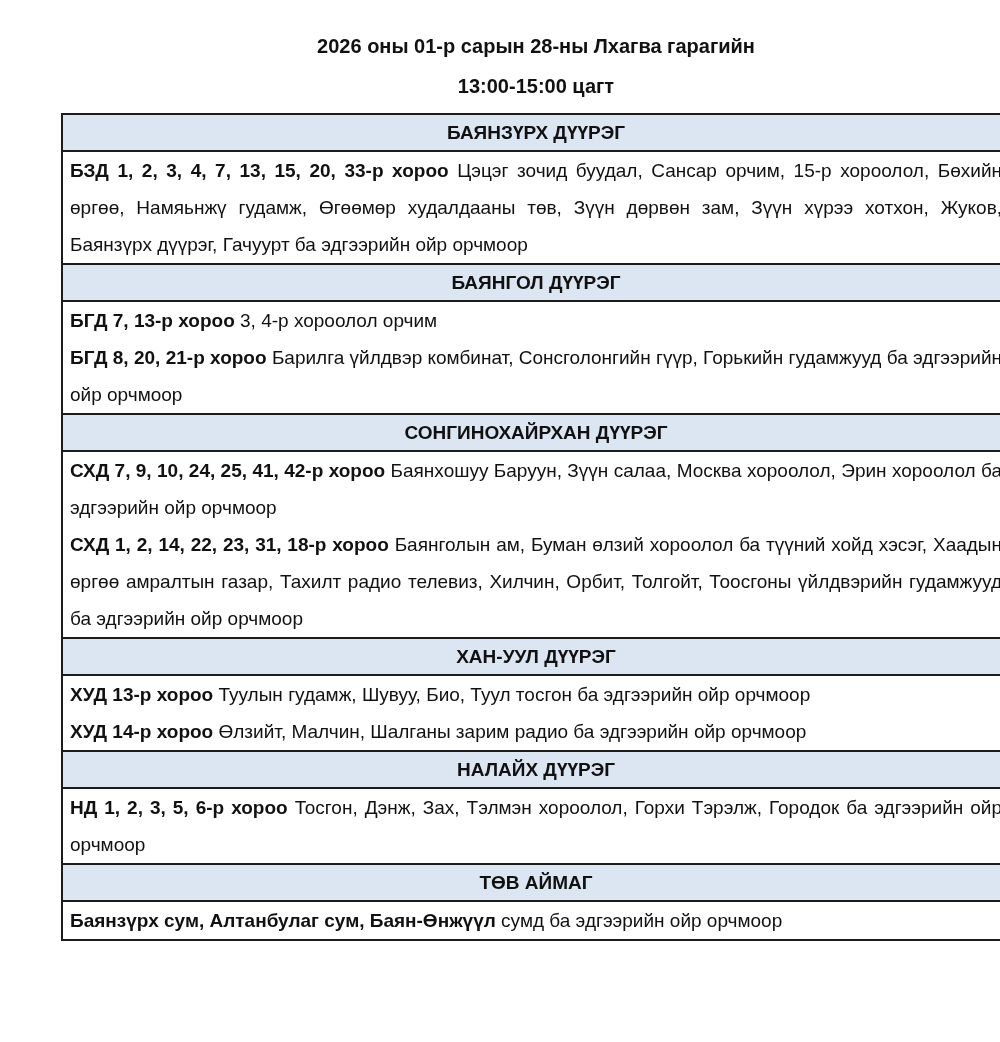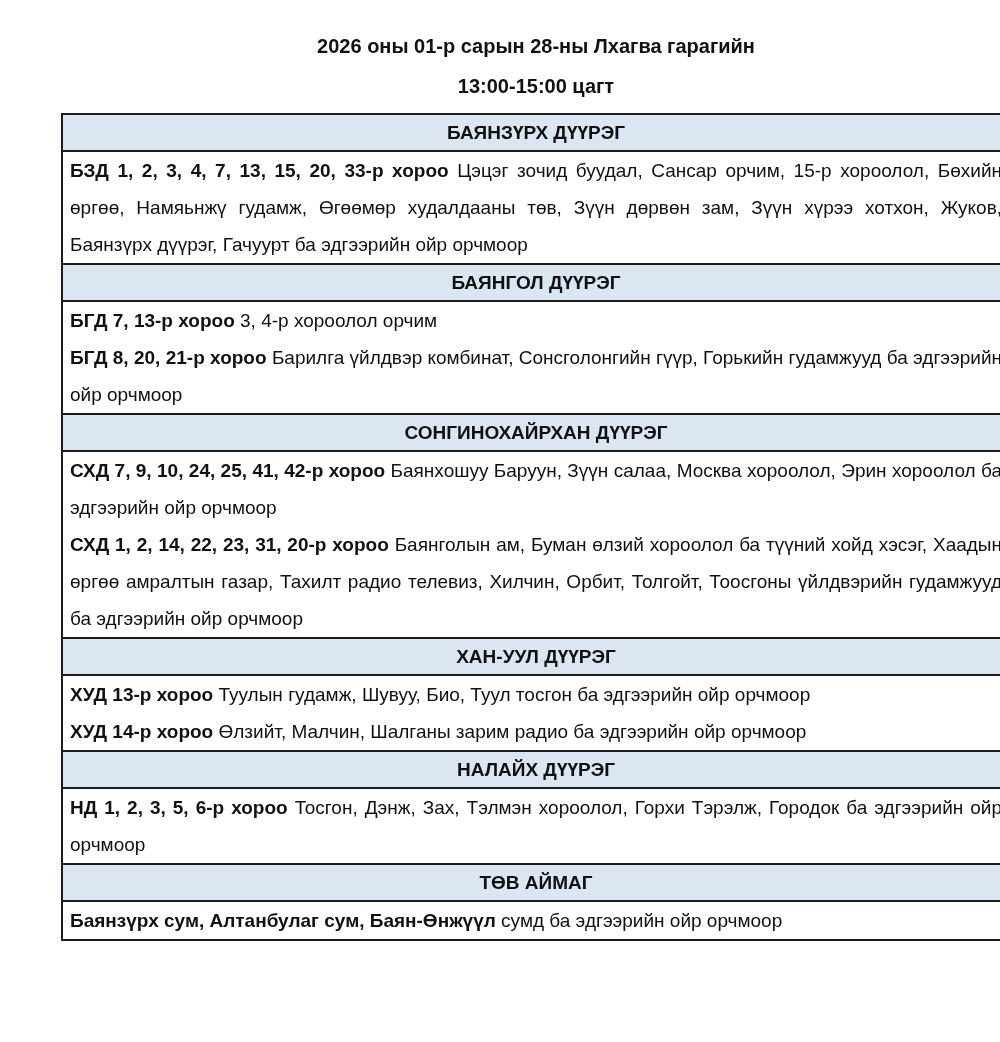--- a/index.html
+++ b/index.html
@@ -96,21 +96,21 @@
       </p>
     </div>
 
     <div class="sec-header">СОНГИНОХАЙРХАН ДҮҮРЭГ</div>
     <div class="sec-body">
       <p class="entry">
         <span class="areas">СХД 7, 9, 10, 24, 25, 41, 42-р хороо</span>
         <span class="locs">Баянхошуу Баруун, Зүүн салаа, Москва хороолол, Эрин хороолол ба эдгээрийн ойр орчмоор</span>
       </p>
       <p class="entry">
-        <span class="areas">СХД 1, 2, 14, 22, 23, 31, 20-р хороо</span>
+        <span class="areas">СХД 1, 2, 14, 22, 23, 31, 18-р хороо</span>
         <span class="locs">Баянголын ам, Буман өлзий хороолол ба түүний хойд хэсэг, Хаадын өргөө амралтын газар, Тахилт радио телевиз, Хилчин, Орбит, Толгойт, Тоосгоны үйлдвэрийн гудамжууд ба эдгээрийн ойр орчмоор</span>
       </p>
     </div>
 
     <div class="sec-header">ХАН-УУЛ ДҮҮРЭГ</div>
     <div class="sec-body">
       <p class="entry">
         <span class="areas">ХУД 13-р хороо</span>
         <span class="locs">Туулын гудамж, Шувуу, Био, Туул тосгон ба эдгээрийн ойр орчмоор</span>
       </p>

